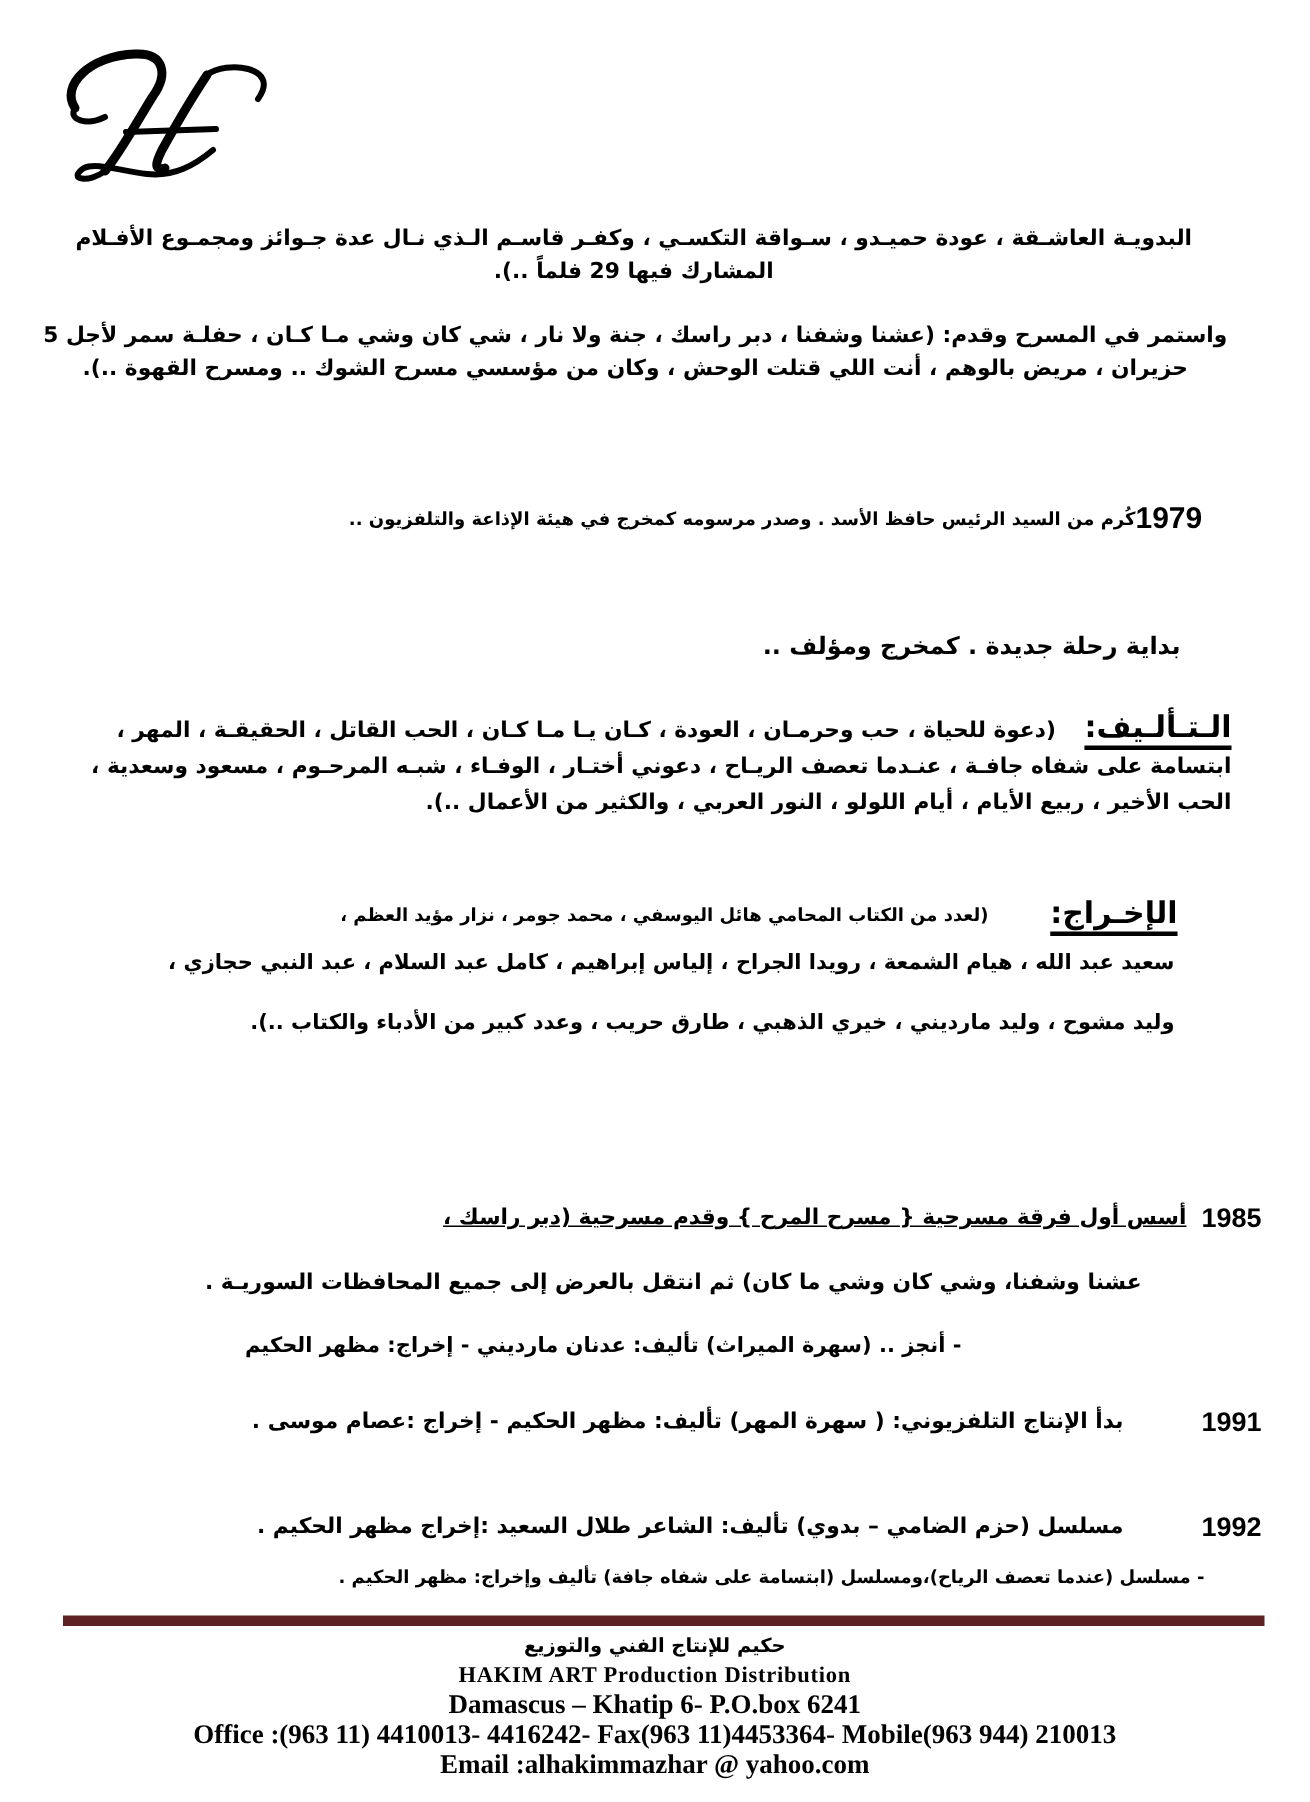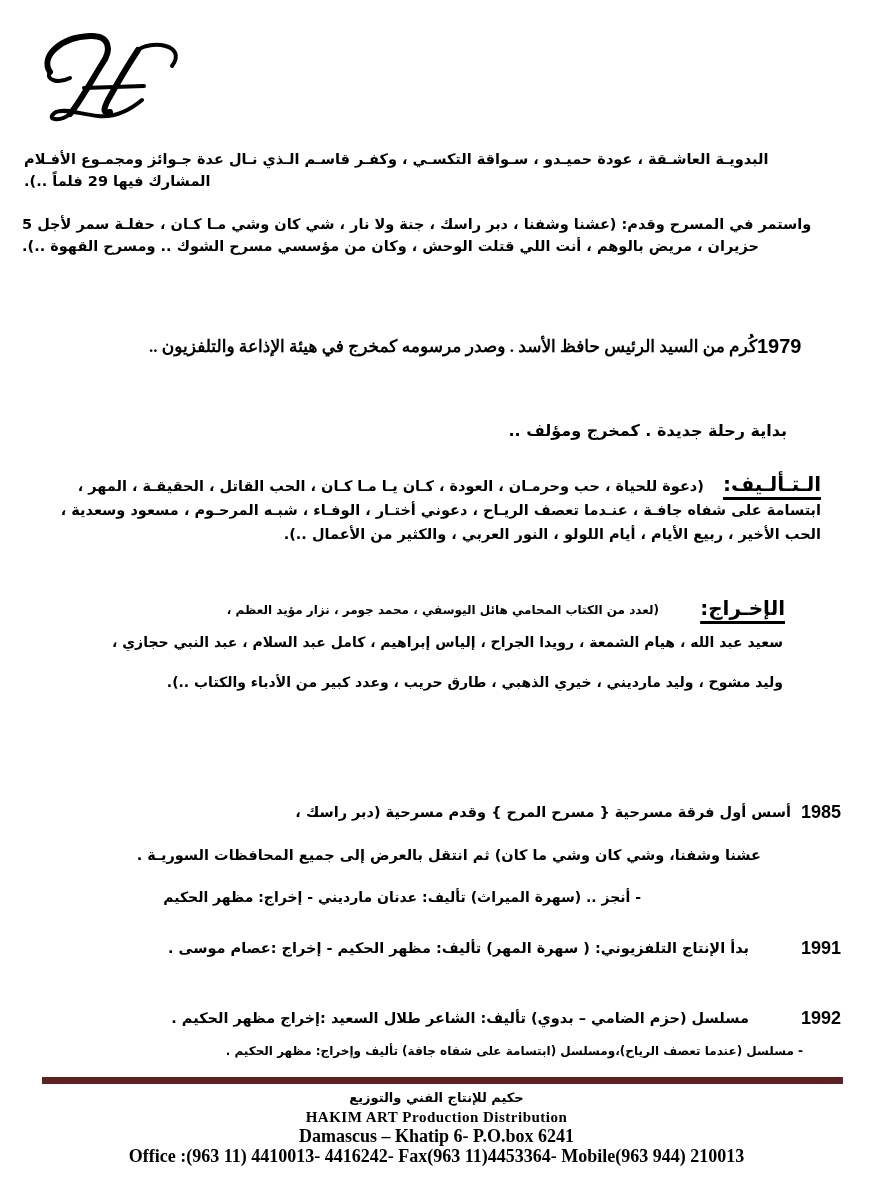--- a/index.html
+++ b/index.html
@@ -1,37 +1,37 @@
 <!DOCTYPE html>
 <html><head>
   <meta charset="utf-8">
   <style>
     html, body { margin: 0; padding: 0; background: #ffffff; }
     body { width: 873px; height: 1201px; position: relative; overflow: hidden; color: #000; }
     .ar { font-family: "DejaVu Sans", sans-serif; font-weight: bold; direction: rtl; unicode-bidi: embed; }
     .abs { position: absolute; }
     .logo { left: 20px; top: 22px; width: 160px; height: 100px; }
-    .p { font-size: 14.5px; line-height: 22px; text-align: left; }
+    .p { font-size: 14.5px; line-height: 22px; text-align: center; }
     .p1 { right: 52px; left: 24px; top: 148px; }
     .p2 { right: 48px; left: 22px; top: 213px; }
     .year { font-family: "Liberation Sans", sans-serif; font-weight: bold; font-size: 20px; direction: ltr; }
     .row { display: flex; flex-direction: row-reverse; align-items: flex-start; }
     .y1979 { right: 32px; left: 110px; top: 333px; }
     .y1979 .year { width: 84px; text-align: left; padding-top: 2px; }
-    .y1979 .txt { flex: 1; font-size: 17px; line-height: 27px; text-align: right; font-family: Liberation Serif, serif; }
+    .y1979 .txt { flex: 1; font-size: 12px; line-height: 27px; text-align: right; }
     .journey { right: 86px; top: 421px; font-size: 16px; }
     .heading { font-size: 20px; text-decoration: underline; text-decoration-thickness: 3px; text-underline-offset: 6px; letter-spacing: 3px; }
     .ta-block { right: 52px; left: 22px; top: 472px; font-size: 14.5px; line-height: 24px; text-align: right; }
     .ta-block .heading { margin-left: 14px; }
     .ikh-head { right: 88px; top: 596px; }
     .ikh-intro { right: 214px; top: 603px; font-size: 12px; }
     .ikh-list { right: 90px; left: 100px; top: 622px; font-size: 14px; line-height: 40px; text-align: right; }
     .y1985 { right: 32px; top: 802px; }
     .y1985 .year { font-size: 18px; margin-left: 10px; }
-    .y1985 .txt { font-size: 14.5px; padding-top: 2px; }
+    .y1985 .txt { font-size: 14.5px; padding-top: 2px; text-decoration: underline; }
     .l1985b { right: 112px; top: 847px; font-size: 14.5px; }
     .l1985c { right: 232px; top: 889px; font-size: 14px; }
     .y1991 { right: 32px; top: 938px; }
     .y1991 .year, .y1992 .year { font-size: 18px; margin-left: 52px; }
     .y1991 .txt, .y1992 .txt { font-size: 14.5px; padding-top: 2px; }
     .y1992 { right: 32px; top: 1008px; }
     .l1992b { right: 70px; top: 1044px; font-size: 12px; }
     .divider { left: 42px; right: 30px; top: 1077px; height: 7px; background: #5e2224; }
     .footer { left: 0; right: 0; top: 1088px; text-align: center; font-family: "Liberation Serif", serif; font-weight: bold; }
     .f-ar { font-family: "DejaVu Sans", sans-serif; font-size: 13px; line-height: 20px; direction: rtl; }
@@ -88,13 +88,14 @@
   <span class="ar txt">مسلسل (حزم الضامي – بدوي) تأليف: الشاعر طلال السعيد :إخراج مظهر الحكيم .</span>
 </div>
 <div class="abs ar l1992b">-  مسلسل (عندما تعصف الرياح)،ومسلسل (ابتسامة على شفاه جافة) تأليف وإخراج: مظهر الحكيم .</div>
 
 <div class="abs divider"></div>
 <div class="abs footer">
   <div class="f-ar">حكيم للإنتاج الفني والتوزيع</div>
   <div class="f-brand">HAKIM ART Production Distribution</div>
   <div class="f-line">Damascus – Khatip 6- P.O.box 6241</div>
   <div class="f-line">Office :(963 11) 4410013- 4416242- Fax(963 11)4453364- Mobile(963 944) 210013</div>
+  <div class="f-line">Email :alhakimmazhar @ yahoo.com</div>
 </div>
 
 </body></html>

